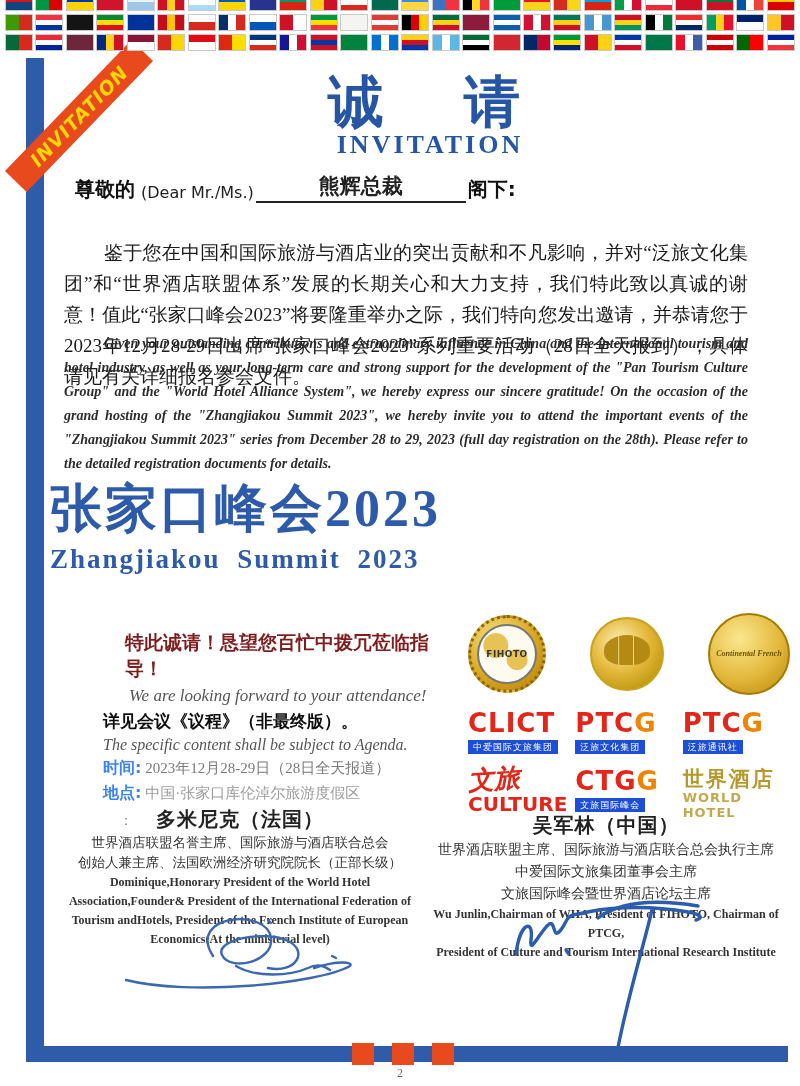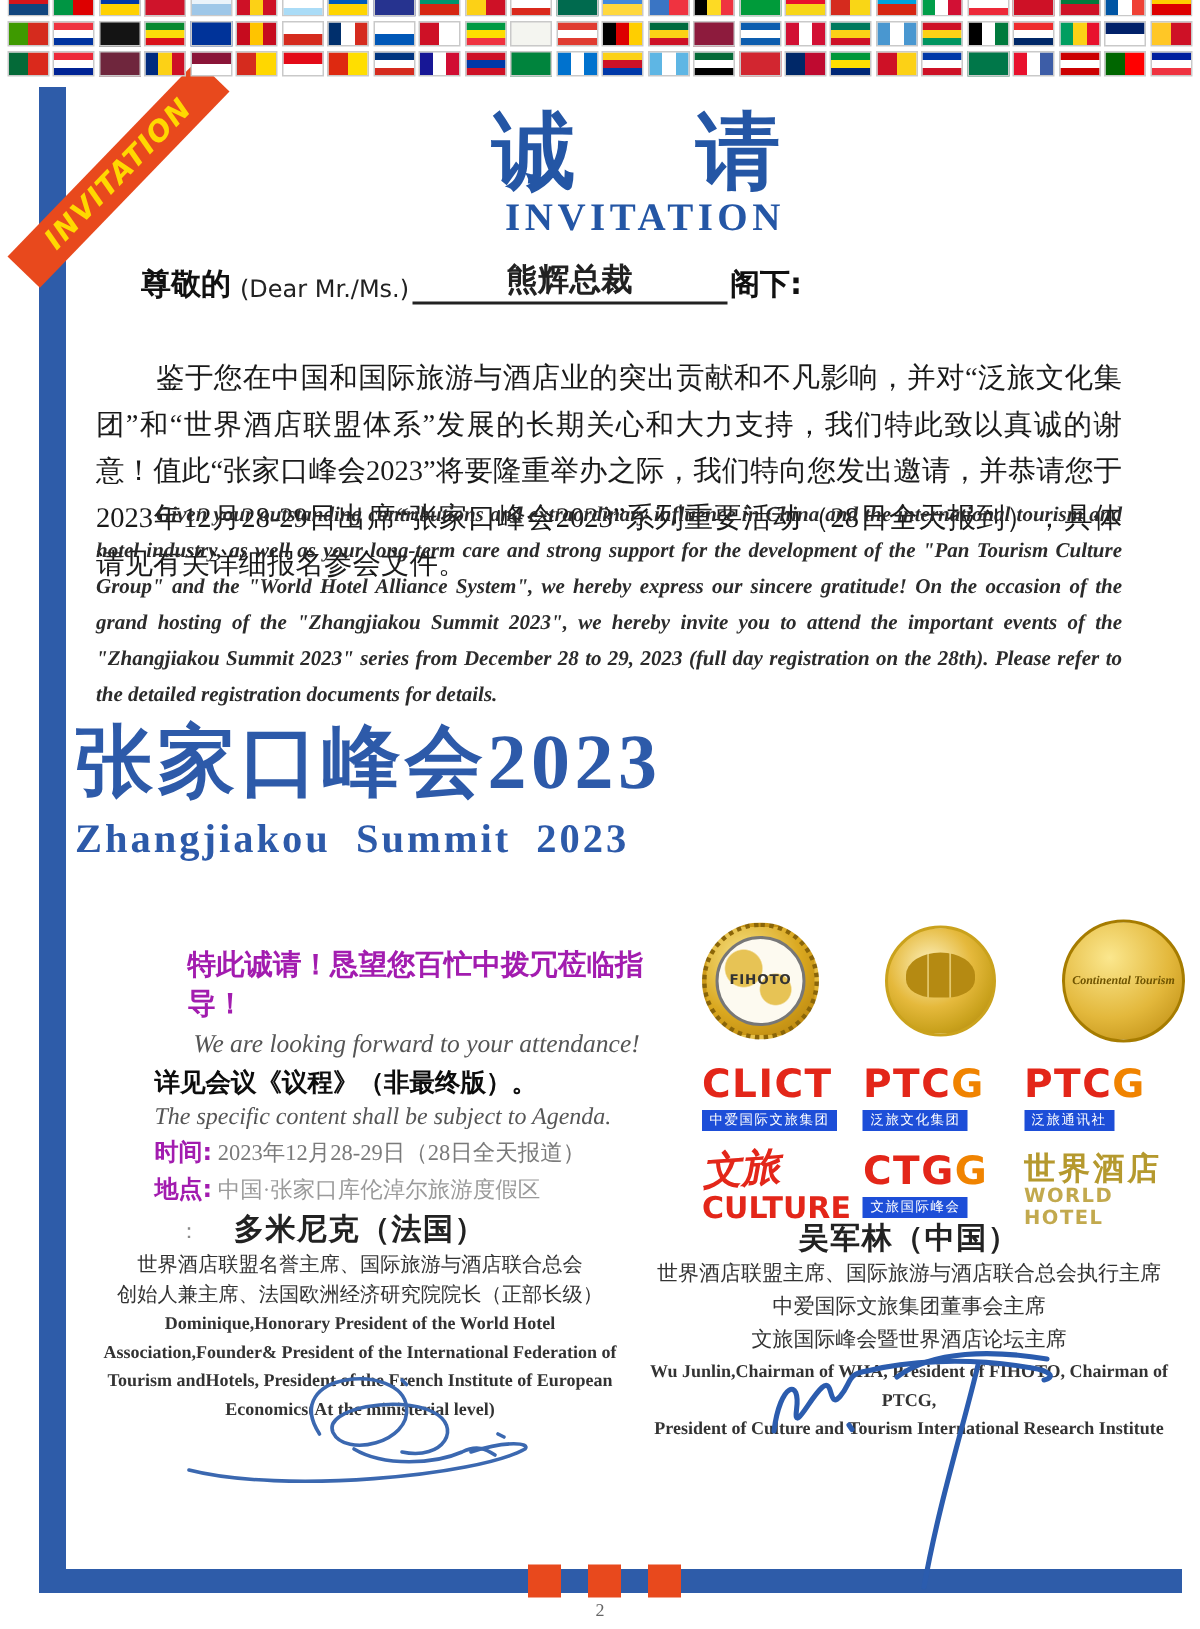--- a/index.html
+++ b/index.html
@@ -22,45 +22,45 @@
   .ribbon{position:absolute;left:-12px;top:101px;width:182px;height:30px;background:#e8491d;
           transform:rotate(-46deg);display:flex;align-items:center;justify-content:center;z-index:2;}
   .ribbon span{font-family:"DejaVu Sans","Liberation Sans",sans-serif;font-weight:bold;font-style:italic;
           font-size:19px;color:#ffd800;letter-spacing:1px;}
 
   
   .title-block{position:absolute;top:72px;left:0;width:800px;padding-left:60px;box-sizing:border-box;text-align:center;}
   .title-cn{font-size:56px;font-weight:700;color:#2456a5;letter-spacing:12px;line-height:60px;}
   .title-en{font-size:26px;font-weight:700;color:#2456a5;letter-spacing:3px;margin-top:-2px;}
 
-  .salutation{position:absolute;top:172px;left:94px;display:flex;align-items:flex-end;}
+  .salutation{position:absolute;top:172px;left:75px;display:flex;align-items:flex-end;}
   .sal-honorific{font-family:"DejaVu Sans","Liberation Sans",sans-serif;font-weight:bold;font-size:20px;color:#111;}
   .sal-dear{font-family:"DejaVu Sans","Liberation Sans",sans-serif;font-size:16px;color:#222;margin:0 2px 1px 6px;}
   .sal-line{display:inline-block;width:210px;border-bottom:2px solid #222;text-align:center;
             font-weight:700;font-size:21px;color:#222;padding-bottom:1px;}
   .sal-suffix{font-family:"DejaVu Sans","Liberation Sans",sans-serif;font-weight:bold;font-size:20px;color:#111;margin-left:2px;}
 
   
   .para-cn{position:absolute;top:218px;left:64px;width:684px;font-size:19px;line-height:31px;
            text-align:justify;text-indent:40px;color:#1a1a1a;}
   .para-en{position:absolute;top:318px;left:64px;width:684px;font-size:14px;line-height:24px;
            font-style:italic;font-weight:700;text-align:justify;text-indent:40px;color:#2b2b2b;}
 
   .summit-block{position:absolute;top:480px;left:0;width:800px;padding-left:50px;box-sizing:border-box;}
   .summit-cn{font-size:52px;font-weight:700;color:#2d5aa9;letter-spacing:3px;line-height:58px;}
   .summit-en{font-size:27px;font-weight:700;color:#2d5aa9;letter-spacing:2px;word-spacing:8px;margin-top:6px;}
 
   
   .invite{position:absolute;top:630px;left:103px;width:350px;}
-  .inv-cn1{font-family:Liberation Mono, monospace;font-weight:bold;font-size:19px;color:#a21caf;margin-left:22px;}
+  .inv-cn1{font-family:Liberation Mono, monospace;font-weight:bold;font-size:19px;color:#7f1d1d;margin-left:22px;}
   .inv-en1{font-style:italic;font-size:17px;color:#555;margin:4px 0 4px 26px;}
   .inv-cn2{font-family:Liberation Sans, sans-serif;font-weight:bold;font-size:17px;color:#0d0d0d;}
   .inv-en2{font-style:italic;font-size:16px;color:#555;margin-top:3px;}
   .inv-kv{margin-top:4px;font-size:15px;}
-  .inv-kv .k{font-family:"DejaVu Sans","Liberation Sans",sans-serif;font-weight:bold;font-size:16px;color:#a21caf;}
+  .inv-kv .k{font-family:"DejaVu Sans","Liberation Sans",sans-serif;font-weight:bold;font-size:16px;color:#3b82f6;}
   .inv-kv .v{color:#7a7a7a;}
   .inv-kv .v.light{color:#9a9a9a;}
   .inv-stray{margin:8px 0 0 16px;color:#8a8a8a;font-size:14px;}
 
   
   .logo-panel{position:absolute;top:612px;left:468px;width:322px;}
   .medals{display:flex;justify-content:space-between;align-items:center;height:84px;}
   .medal{position:relative;display:flex;align-items:center;justify-content:center;}
   .medal-wreath{width:78px;height:78px;border-radius:50%;
       background:radial-gradient(circle at 35% 30%,#f8e489,#d9a71f 55%,#b07c0a);
@@ -257,21 +257,21 @@
             <div class="inner">
               <b>FIHOTO</b>
             </div>
           </div>
       </div>
       <div class="medal">
         <div class="medal-globe"></div>
       </div>
       <div class="medal">
         <div class="medal-coin">
-            <i>Continental Tourism</i>
+            <i>Continental French</i>
           </div>
       </div>
     </div>
 
     <div class="brand-row">
       <div class="brand">
         <div class="abbr"><span>CLICT</span><span class="accent"></span></div>
         <span class="bar">中爱国际文旅集团</span>
       </div>
       <div class="brand">

